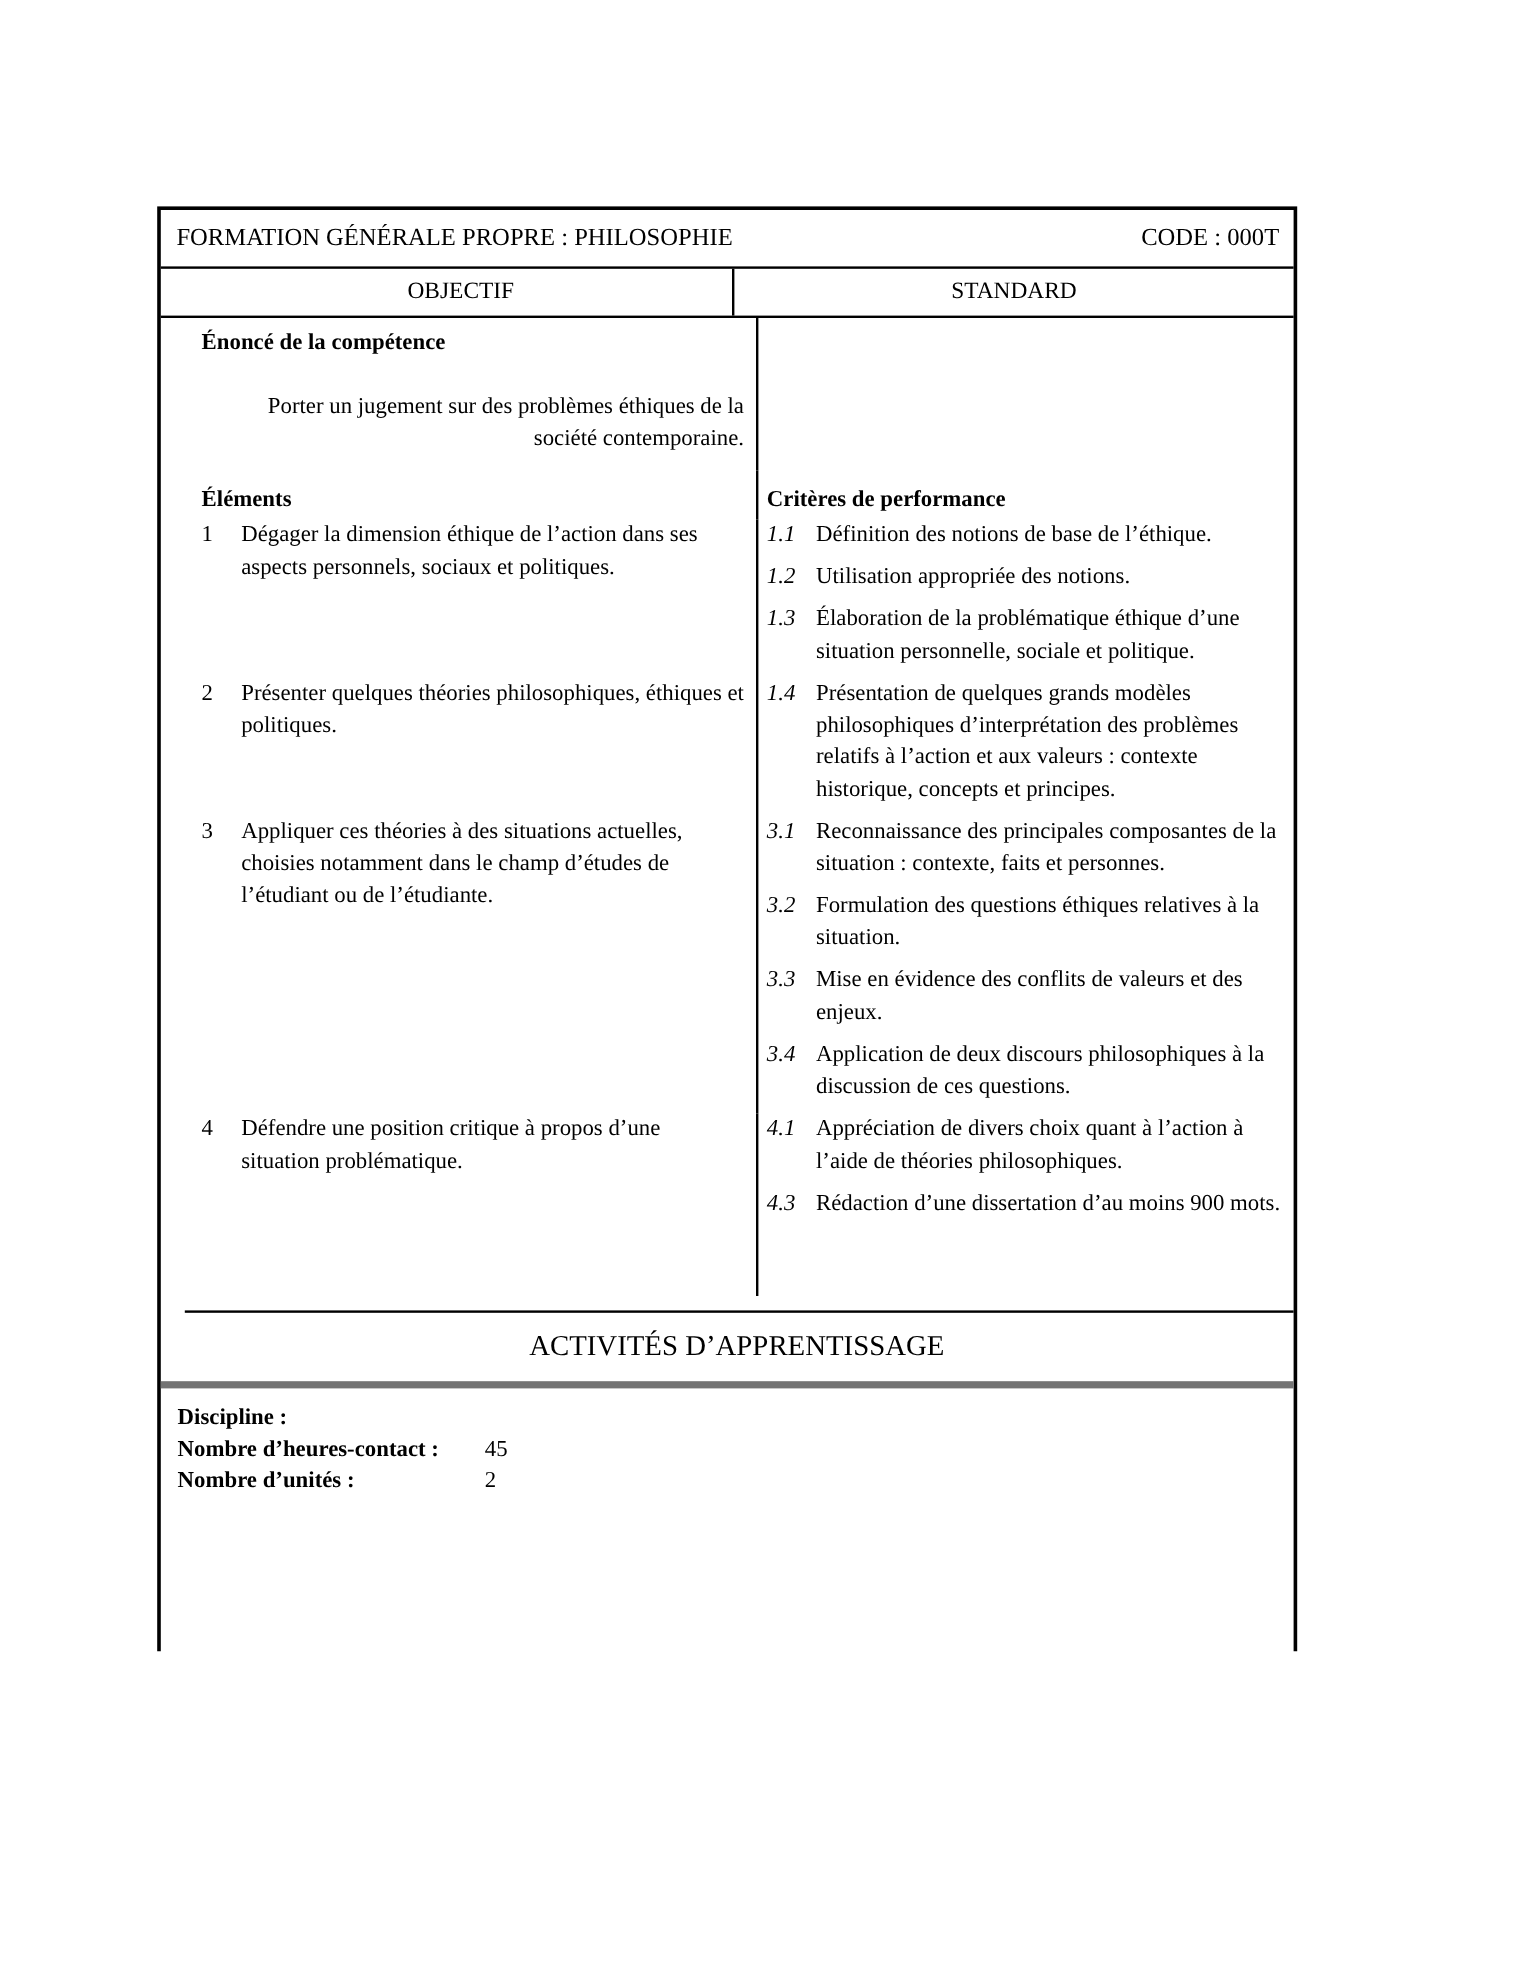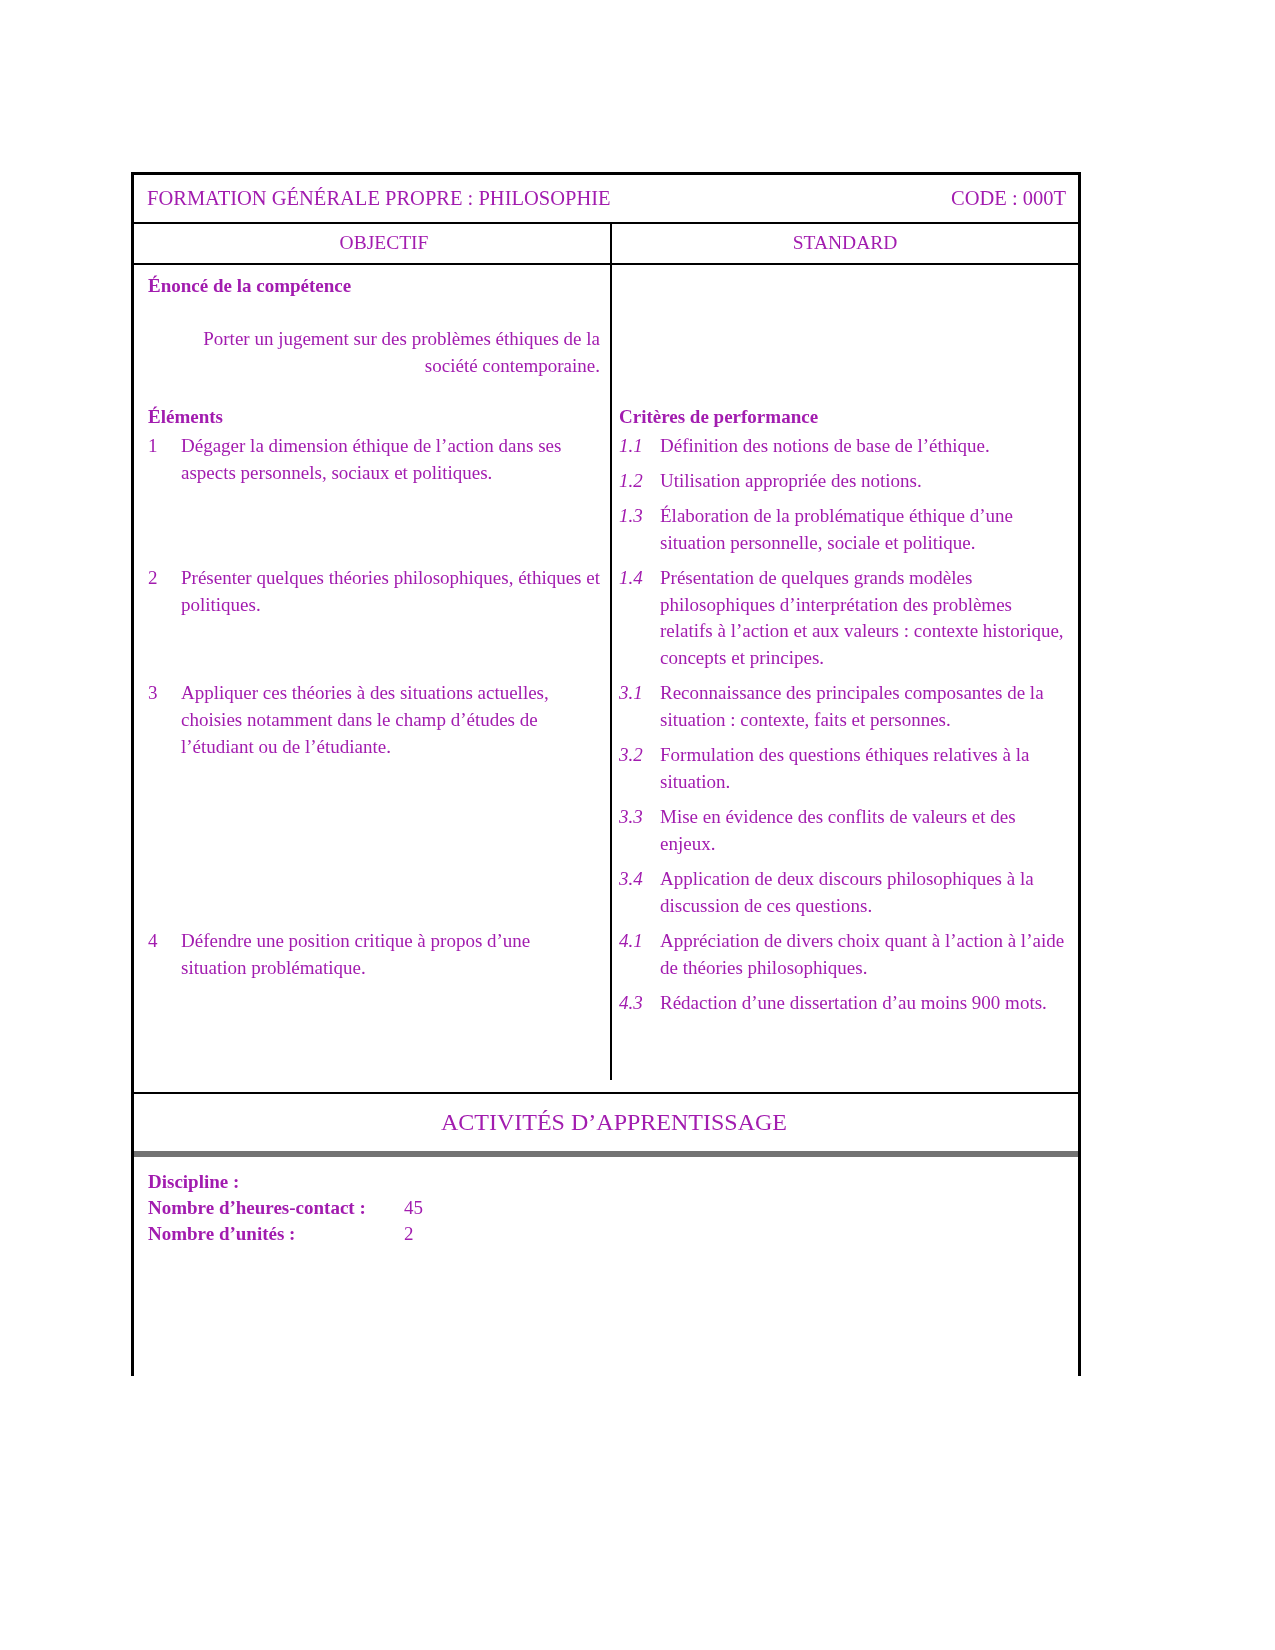--- a/index.html
+++ b/index.html
@@ -5,21 +5,21 @@
   html, body {
     margin: 0;
     padding: 0;
     background: #ffffff;
   }
   .page {
     position: relative;
     width: 1275px;
     height: 1376px;
     background: #ffffff;
-    color: #a21caf;
+    color: #000000;
     font-family: "Liberation Serif", "DejaVu Serif", serif;
     font-size: 19px;
     line-height: 1.42;
     box-sizing: border-box;
   }
   .doc-table {
     position: absolute;
     left: 131px;
     top: 172px;
     width: 950px;
@@ -52,20 +52,21 @@
   .colhead-row > div:first-child { border-right: 2px solid #000; padding-left: 28px; }
 
   
   .body-grid {
     display: grid;
     grid-template-columns: 478px 1fr;
     grid-auto-rows: auto;
     min-height: 827px;
     border-bottom: 2px solid #000;
     align-content: start;
+    margin-left: 20px;
   }
   .cell-left {
     border-right: 2px solid #000;
     padding: 0 10px 0 14px;
     box-sizing: border-box;
   }
   .cell-right {
     padding: 0 10px 0 7px;
     box-sizing: border-box;
   }

